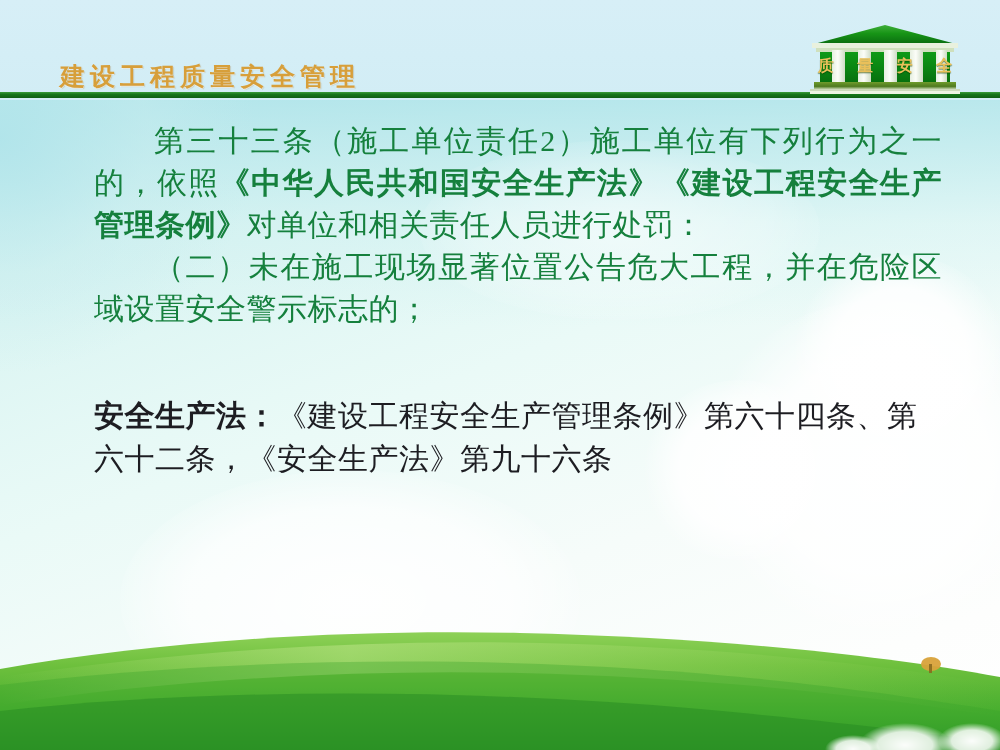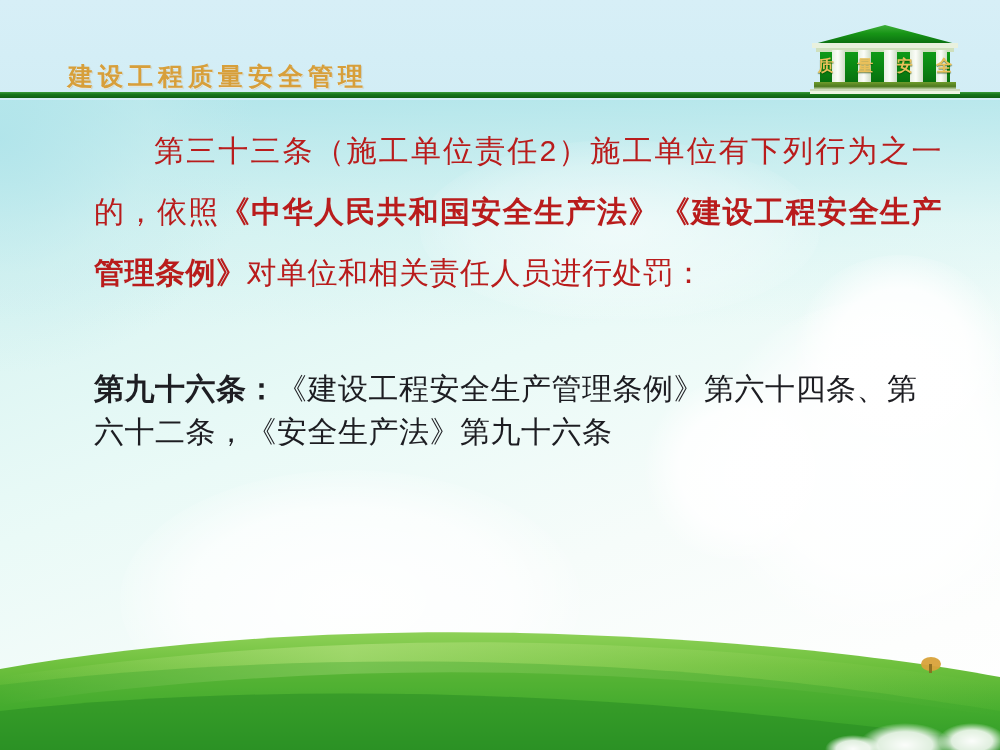--- a/index.html
+++ b/index.html
@@ -44,21 +44,21 @@
   .cloud-e{left:420px;top:140px;width:400px;height:180px;
     background:radial-gradient(ellipse at 50% 50%,rgba(255,255,255,.55) 0%,rgba(255,255,255,.28) 52%,rgba(255,255,255,0) 78%);}
 
   
   .header-rule{
     position:absolute;left:0;top:92px;width:1000px;height:6px;
     background:linear-gradient(180deg,#3a9c3a 0%,#15761a 40%,#0f5e13 100%);
     z-index:6;
   }
   .header-title{
-    position:absolute;left:68px;top:60px;z-index:7;
+    position:absolute;left:60px;top:60px;z-index:7;
     font-family:"Liberation Sans","DejaVu Sans",sans-serif;
     font-weight:bold;font-size:25px;letter-spacing:5px;
     color:#d79f3a;
     text-shadow:0 1px 0 rgba(255,255,255,.55), 1px 1px 1px rgba(150,100,20,.25);
     white-space:nowrap;
   }
 
   
   .logo{position:absolute;left:806px;top:22px;width:158px;height:78px;z-index:8;}
   .logo svg{display:block;}
@@ -75,22 +75,22 @@
   
   .grass{position:absolute;left:0;bottom:0;width:1000px;height:125px;z-index:4;}
   .grass svg{display:block;}
 
   
   .content{
     position:absolute;left:0;top:120px;width:1000px;z-index:5;
     padding:0 58px 0 94px;box-sizing:border-box;
   }
   .para{
-    font-family:Liberation Sans, sans-serif;
-    font-size:30px;line-height:61px;color:#b91c1c;
+    font-family:Liberation Serif, serif;
+    font-size:30px;line-height:42px;color:#15803d;
     text-align:justify;text-justify:inter-character;
     margin:0 0 0 0;
     letter-spacing:0.5px;
   }
   .indent{text-indent:60px;}
   .b{font-weight:bold;}
   .gap{height:34px;}
   .para-ref{
     font-family:"Liberation Serif","DejaVu Serif",serif;
     font-size:30px;line-height:43px;color:#1d1d22;
@@ -196,19 +196,22 @@
     <span>质</span>
     <span>量</span>
     <span>安</span>
     <span>全</span>
   </div>
 
   <div class="content">
     <p class="para indent">
       <span>第三十三条（施工单位责任2）施工单位有下列行为之一的，依照</span><span class="b">《中华人民共和国安全生产法》《建设工程安全生产管理条例》</span><span>对单位和相关责任人员进行处罚：</span>
     </p>
+    <p class="para indent">
+      <span>（二）未在施工现场显著位置公告危大工程，并在危险区域设置安全警示标志的；</span>
+    </p>
     <div class="gap"></div>
     <p class="para-ref">
-      <span class="b">第九十六条：</span><span>《建设工程安全生产管理条例》第六十四条、第六十二条，《安全生产法》第九十六条</span>
+      <span class="b">安全生产法：</span><span>《建设工程安全生产管理条例》第六十四条、第六十二条，《安全生产法》第九十六条</span>
     </p>
   </div>
 
 </div>
 
 </body></html>

